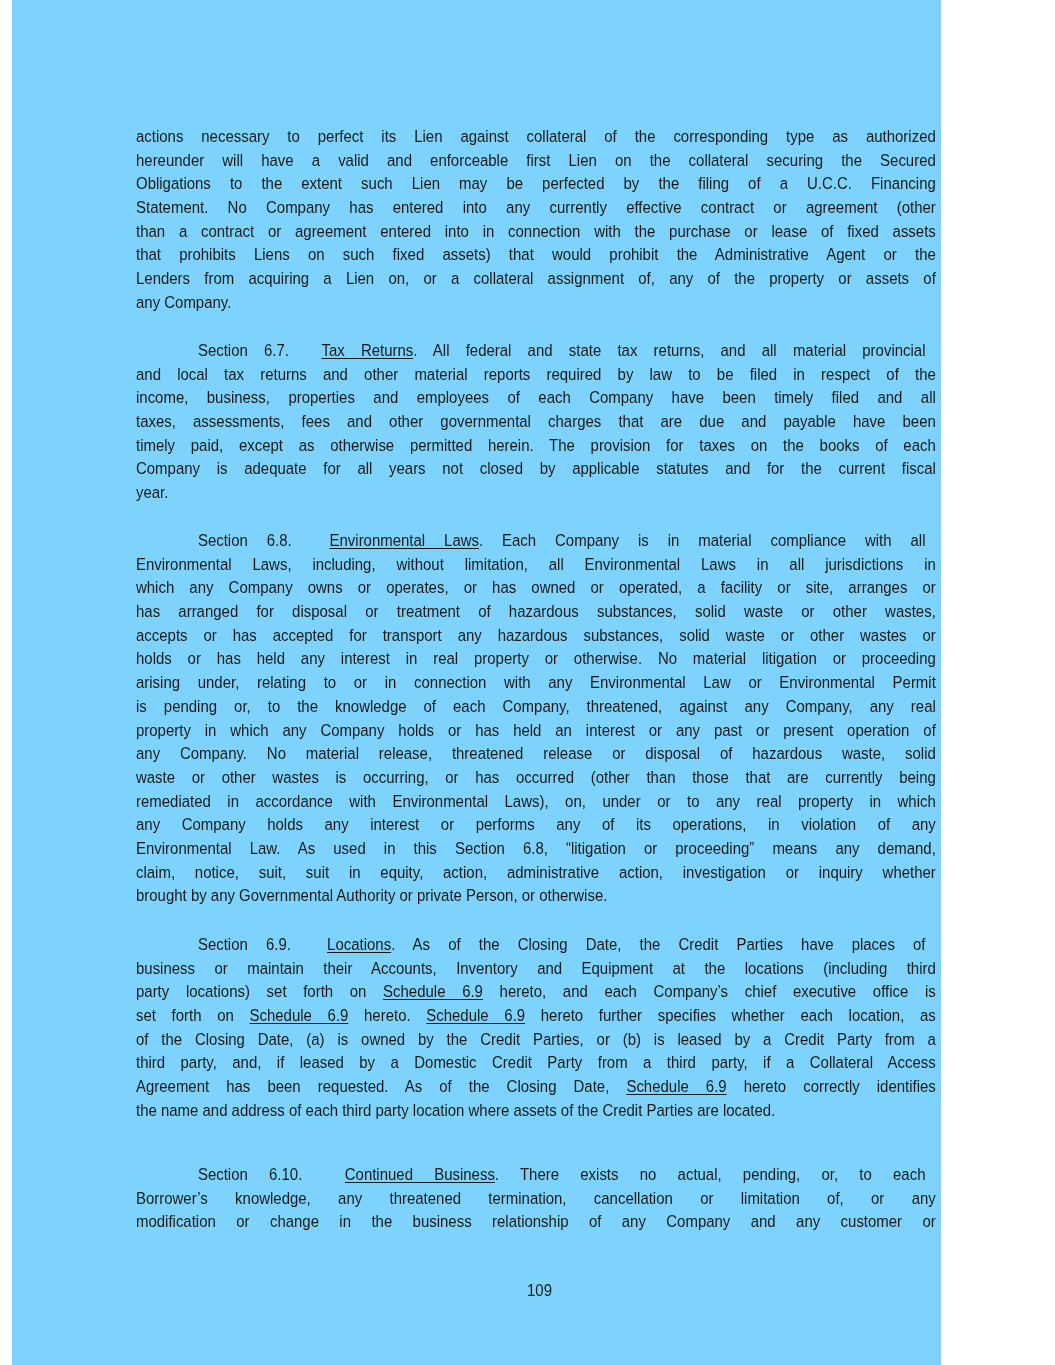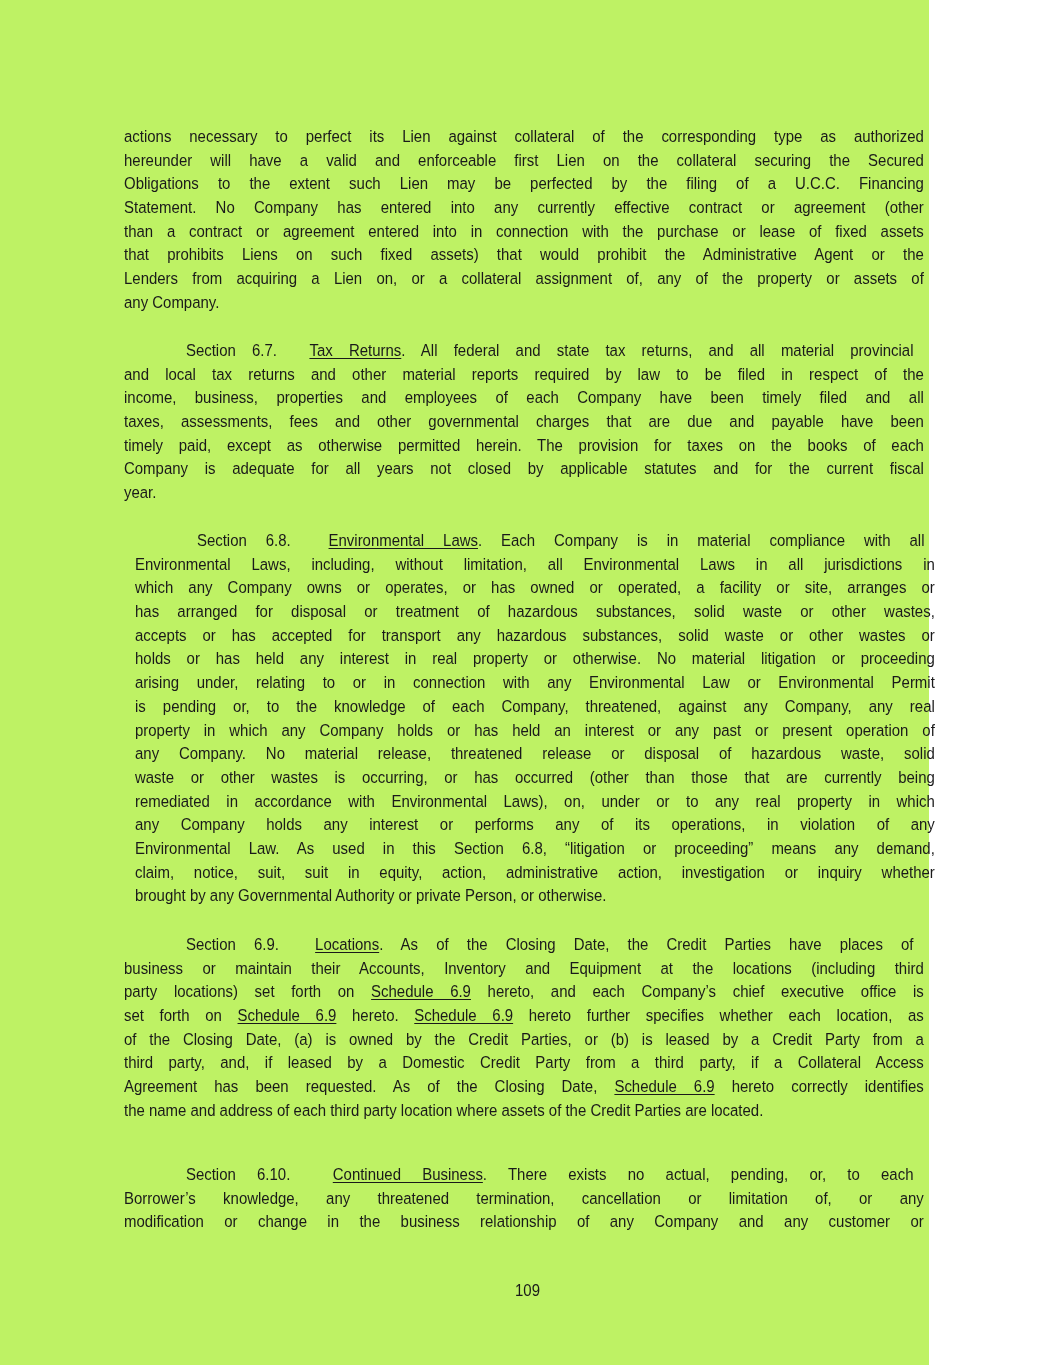--- a/index.html
+++ b/index.html
@@ -1,17 +1,17 @@
 <!DOCTYPE html>
 <html><head>
 <meta charset="utf-8">
 <style>
   html, body { margin: 0; padding: 0; background: #ffffff; }
   body { width: 1055px; height: 1365px; position: relative; overflow: hidden; }
-  .page { position: absolute; left: 0; top: 0; width: 929px; height: 1365px; background: #bef264; }
+  .page { position: absolute; left: 12px; top: 0; width: 929px; height: 1365px; background: #7dd3fc; }
   .para { position: absolute; left: 124px; width: 800px; }
   .line {
     display: block;
     height: 23.7px;
     line-height: 23.7px;
     font-family: "Liberation Sans", sans-serif;
     font-size: 17.4px;
     color: #1a1a1a;
     white-space: nowrap;
     transform-origin: left center;
@@ -49,21 +49,21 @@
   <div class="para" style="top:339px;">
     <span class="line indent"><span>Section 6.7.</span>&nbsp;&nbsp;<span class="u">Tax Returns</span><span>. All federal and state tax  returns, and all material provincial</span></span>
     <span class="line">and local tax returns and other material reports required by law to be filed in respect of the</span>
     <span class="line">income, business, properties and employees of each Company have been timely filed and all</span>
     <span class="line">taxes, assessments, fees and other governmental charges that are due and payable have been</span>
     <span class="line">timely paid, except as otherwise permitted herein.  The provision for taxes on the books of each</span>
     <span class="line">Company is adequate for all years not closed by applicable statutes and for the current fiscal</span>
     <span class="line last">year.</span>
   </div>
 
-  <div class="para" style="top:529px;margin-left:11px;">
+  <div class="para" style="top:529px;">
     <span class="line indent"><span>Section 6.8.</span>&nbsp;&nbsp;<span class="u">Environmental Laws</span><span>.  Each Company is in material compliance with all</span></span>
     <span class="line">Environmental Laws, including, without limitation, all Environmental Laws in all jurisdictions in</span>
     <span class="line">which any Company owns or operates, or has owned or operated, a facility or site, arranges or</span>
     <span class="line">has arranged for disposal or treatment of hazardous substances, solid waste or other wastes,</span>
     <span class="line">accepts or has accepted for transport any hazardous substances, solid waste or other wastes or</span>
     <span class="line">holds or has held any interest in real property or otherwise.  No material litigation or proceeding</span>
     <span class="line">arising under, relating to or in connection with any Environmental Law or Environmental Permit</span>
     <span class="line">is pending or, to the knowledge of each Company, threatened, against any Company, any real</span>
     <span class="line">property in which any Company holds or has held an interest or any past or present operation of</span>
     <span class="line">any Company.  No material release, threatened release or disposal of hazardous waste, solid</span>

